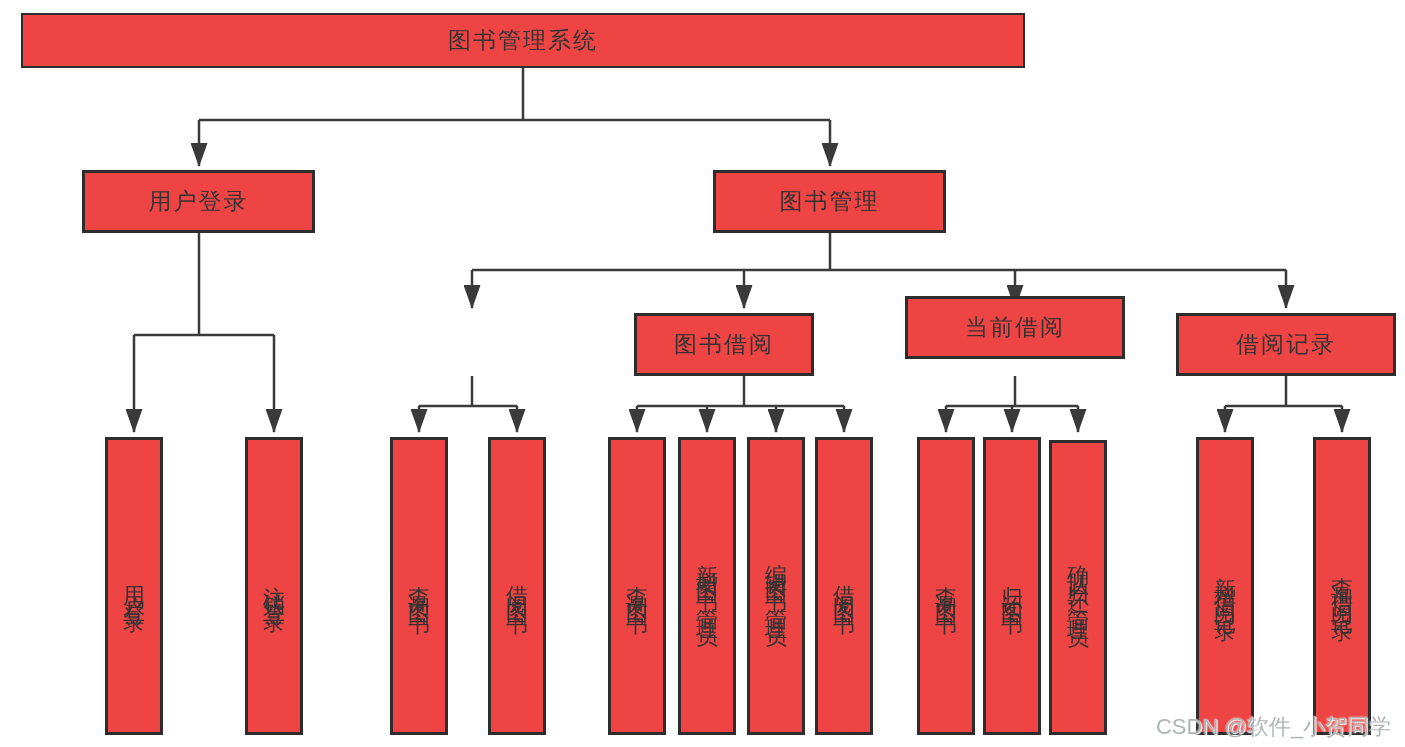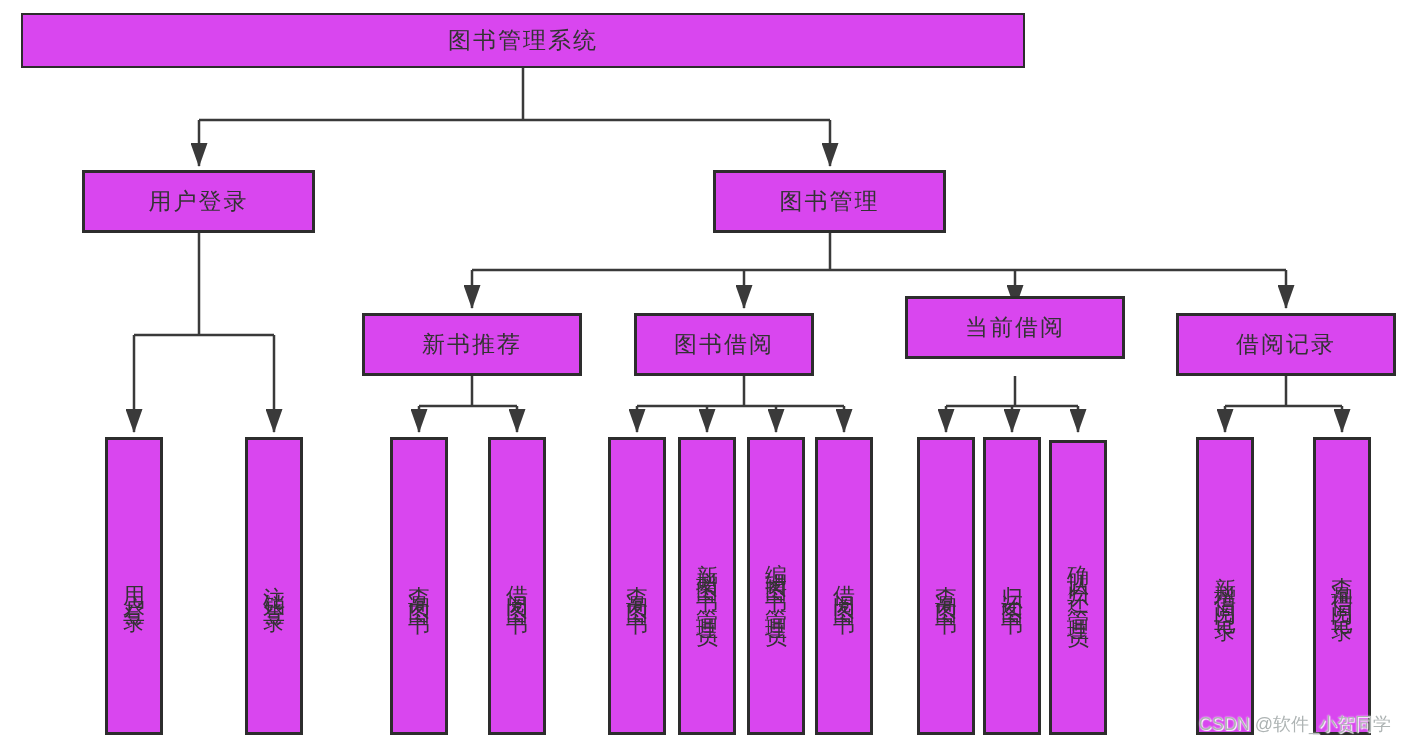--- a/index.html
+++ b/index.html
@@ -16,21 +16,21 @@
     overflow: hidden;
   }
   #connector-layer {
     position: absolute;
     left: 0;
     top: 0;
     z-index: 1;
   }
   .node {
     position: absolute;
-    background: #d946ef;
+    background: #ef4444;
     border: 3px solid #2d2d2d;
     box-sizing: border-box;
     display: flex;
     align-items: center;
     justify-content: center;
     color: #333333;
     z-index: 2;
   }
   .hbox {
     font-size: 23px;
@@ -50,21 +50,21 @@
     writing-mode: vertical-rl;
     letter-spacing: 9px;
     line-height: 1;
     white-space: nowrap;
   }
   .watermark {
     position: absolute;
     right: 14px;
     top: 712px;
     z-index: 5;
-    font-size: 18px;
+    font-size: 22px;
     color: #aeb4b4;
     text-shadow: 0 0 2px #ffffff, 1px 1px 1px #ffffff;
     white-space: nowrap;
   }
 </style>
 </head>
 <body>
 
 <div id="canvas">
 
@@ -115,23 +115,20 @@
     <span>图书管理系统</span>
   </div>
 
   <div class="node hbox" style="left:82px; top:170px; width:233px; height:63px;">
     <span>用户登录</span>
   </div>
   <div class="node hbox" style="left:713px; top:170px; width:233px; height:63px;">
     <span>图书管理</span>
   </div>
 
-  <div class="node hbox" style="left:362px; top:313px; width:220px; height:63px;">
-    <span>新书推荐</span>
-  </div>
   <div class="node hbox" style="left:634px; top:313px; width:180px; height:63px;">
     <span>图书借阅</span>
   </div>
   <div class="node hbox" style="left:905px; top:296px; width:220px; height:63px;">
     <span>当前借阅</span>
   </div>
   <div class="node hbox" style="left:1176px; top:313px; width:220px; height:63px;">
     <span>借阅记录</span>
   </div>
 

